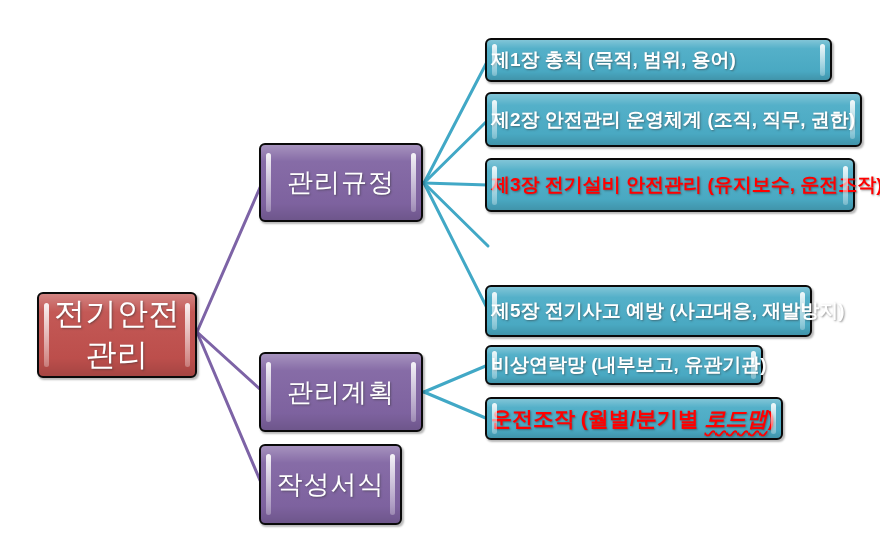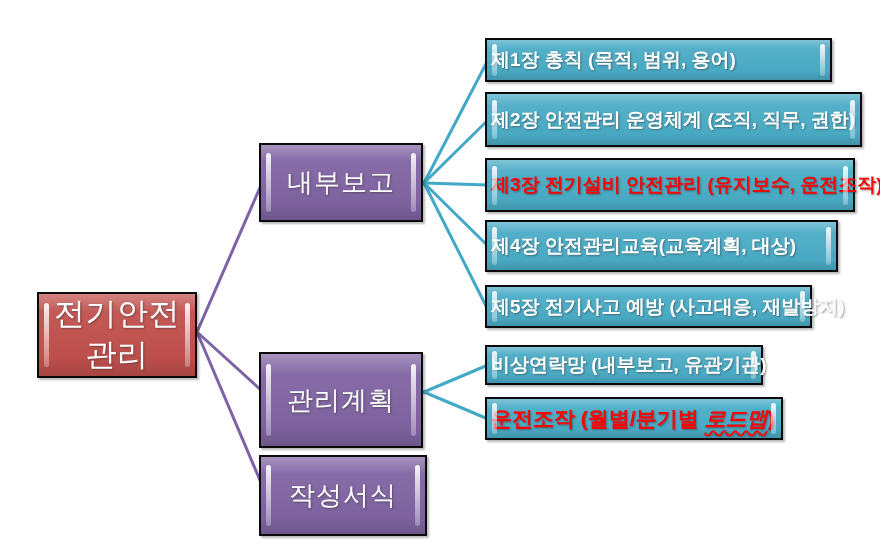--- a/index.html
+++ b/index.html
@@ -7,21 +7,21 @@
     position:relative;width:880px;height:548px;background:#ffffff;overflow:hidden;
     font-family:"Liberation Sans",sans-serif;
   }
   .connectors{position:absolute;left:0;top:0;width:880px;height:548px;}
   .line-purple{stroke:var(--connector-purple);stroke-width:3;stroke-linecap:round;fill:none;}
   .line-teal{stroke:var(--connector-teal);stroke-width:3;stroke-linecap:round;fill:none;}
 
   .node{
     position:absolute;
     border:2px solid #0a0a0a;
-    border-radius:0;
+    border-radius:6px;
     display:flex;align-items:center;
     color:#ffffff;
     box-sizing:border-box;
     box-shadow:1.5px 2px 2px rgba(0,0,0,0.28);
     text-shadow:1px 1px 2px rgba(50,50,50,0.5);
     background-image:linear-gradient(180deg, rgba(255,255,255,0.30), rgba(255,255,255,0.05) 22%, rgba(0,0,0,0.02) 78%, rgba(0,0,0,0.14));
   }
   
   .node::before,.node::after{
     content:"";position:absolute;top:11%;height:78%;width:5px;border-radius:3px;
@@ -60,42 +60,39 @@
     <line class="line-teal" x1="424" y1="392" x2="488" y2="419"></line>
   </svg>
 
   <div class="node root" style="left:37px;top:292px;width:160px;height:86px;">
     <div>
       <div>전기안전관리</div>
     </div>
   </div>
 
   <div class="node branch" style="left:259px;top:143px;width:164px;height:79px;">
-    <span>내부보고</span>
+    <span>관리규정</span>
   </div>
-  <div class="node branch" style="left:259px;top:352px;width:164px;height:96px;">
+  <div class="node branch" style="left:259px;top:352px;width:164px;height:80px;">
     <span>관리계획</span>
   </div>
-  <div class="node branch" style="left:259px;top:444px;width:168px;height:81px;margin-top:11px;">
+  <div class="node branch" style="left:259px;top:444px;width:143px;height:81px;">
     <span>작성서식</span>
   </div>
 
   <div class="node leaf" style="left:485px;top:38px;width:347px;height:44px;">
     <span>제1장 총칙 (목적, 범위, 용어)</span>
   </div>
   <div class="node leaf" style="left:485px;top:92px;width:377px;height:55px;">
     <span>제2장 안전관리 운영체계 (조직, 직무, 권한)</span>
   </div>
   <div class="node leaf emphasis" style="left:485px;top:158px;width:370px;height:54px;">
     <span>제3장 전기설비 안전관리 (유지보수, 운전조작)</span>
   </div>
-  <div class="node leaf" style="left:485px;top:220px;width:353px;height:52px;">
-    <span>제4장 안전관리교육(교육계획, 대상)</span>
-  </div>
-  <div class="node leaf" style="left:485px;top:285px;width:327px;height:43px;text-align:right;">
+  <div class="node leaf" style="left:485px;top:285px;width:327px;height:52px;text-align:right;">
     <span>제5장 전기사고 예방 (사고대응, 재발방지)</span>
   </div>
 
   <div class="node leaf" style="left:485px;top:345px;width:278px;height:40px;">
     <span>비상연락망 (내부보고, 유관기관)</span>
   </div>
   <div class="node leaf emphasis annual" style="left:485px;top:397px;width:298px;height:43px;">
     <span class="label-parts"><span>운전조작 (월별/분기별 </span><span class="wavy">로드맵</span><span>)</span></span>
   </div>
 

